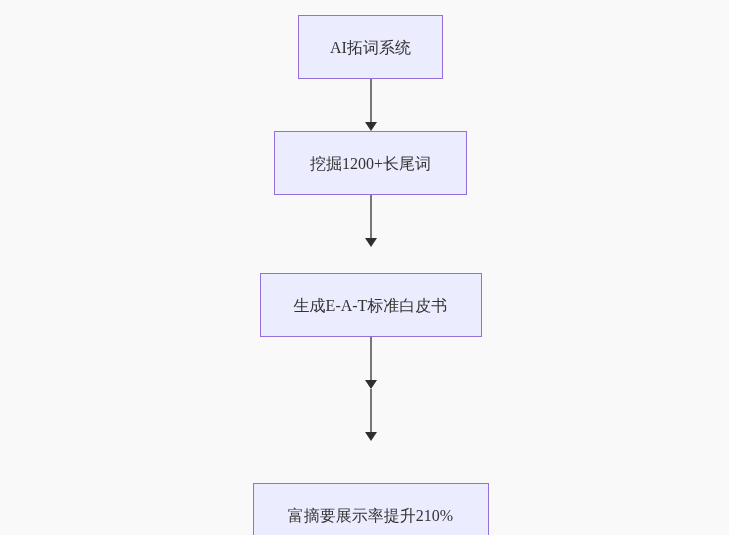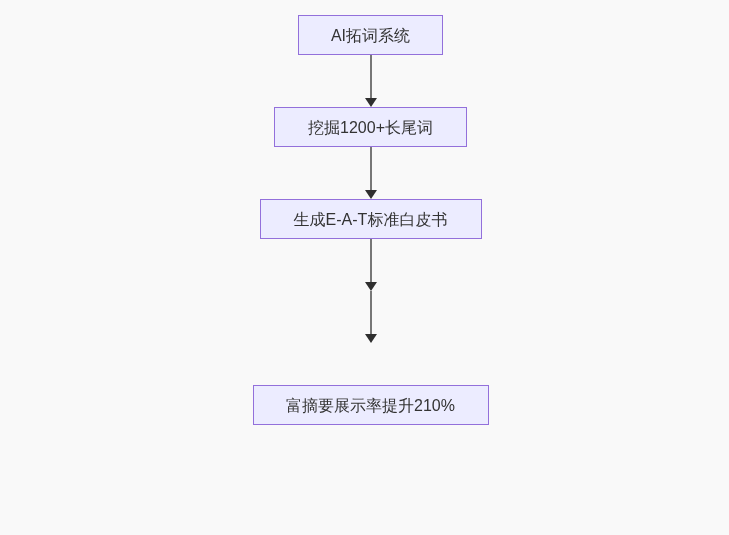--- a/index.html
+++ b/index.html
@@ -19,36 +19,37 @@
     top: 15px;
     left: 0;
     right: 0;
     display: flex;
     flex-direction: column;
     align-items: center;
     transform: translateX(6px);
   }
   .node {
     box-sizing: border-box;
-    height: 40px;
+    height: 64px;
     display: flex;
     align-items: center;
     justify-content: center;
     background: var(--node-fill, #ECECFF);
     border: 1px solid var(--node-border, #9370DB);
     color: var(--text-color, #333333);
     font-size: 16px;
     line-height: 19px;
     text-align: center;
     white-space: nowrap;
     padding: 0 24px;
+    font-family: Liberation Serif, serif;
   }
   .node.n0 { width: 145px; }
   .node.n1 { width: 193px; text-align: center; }
-  .node.n2 { width: 222px; }
+  .node.n2 { width: 222px; margin-top: 26px; }
   .node.n3 { width: 214px; }
   .node.n4 { width: 236px; margin-top: 42px; }
   .connector {
     height: 52px;
     display: flex;
     flex-direction: column;
     align-items: center;
   }
   .connector .line {
     width: 2px;

